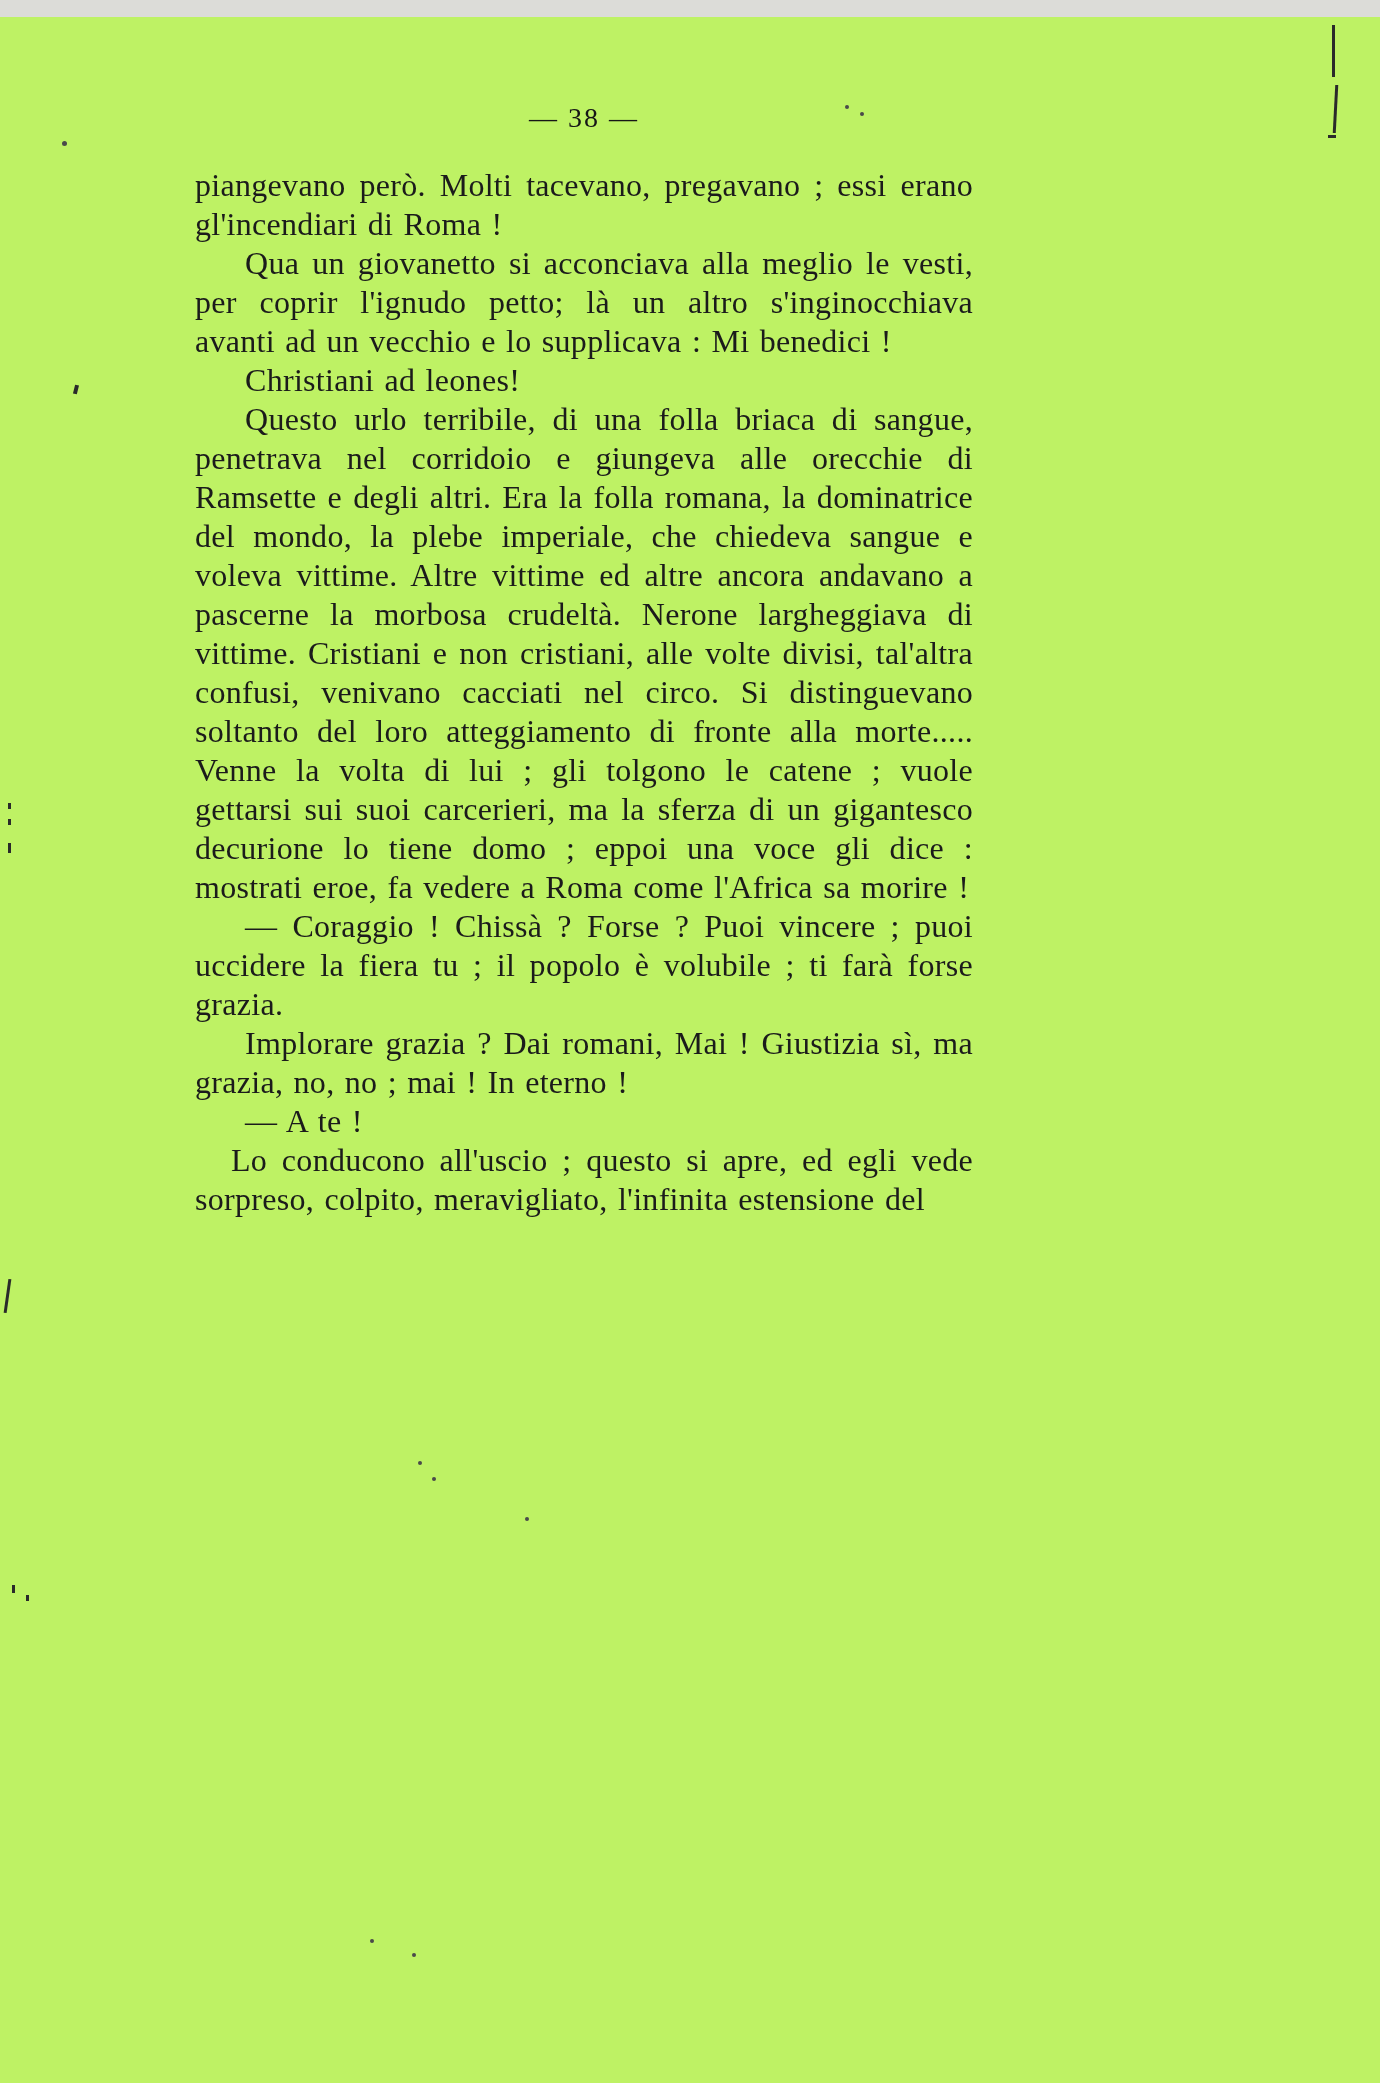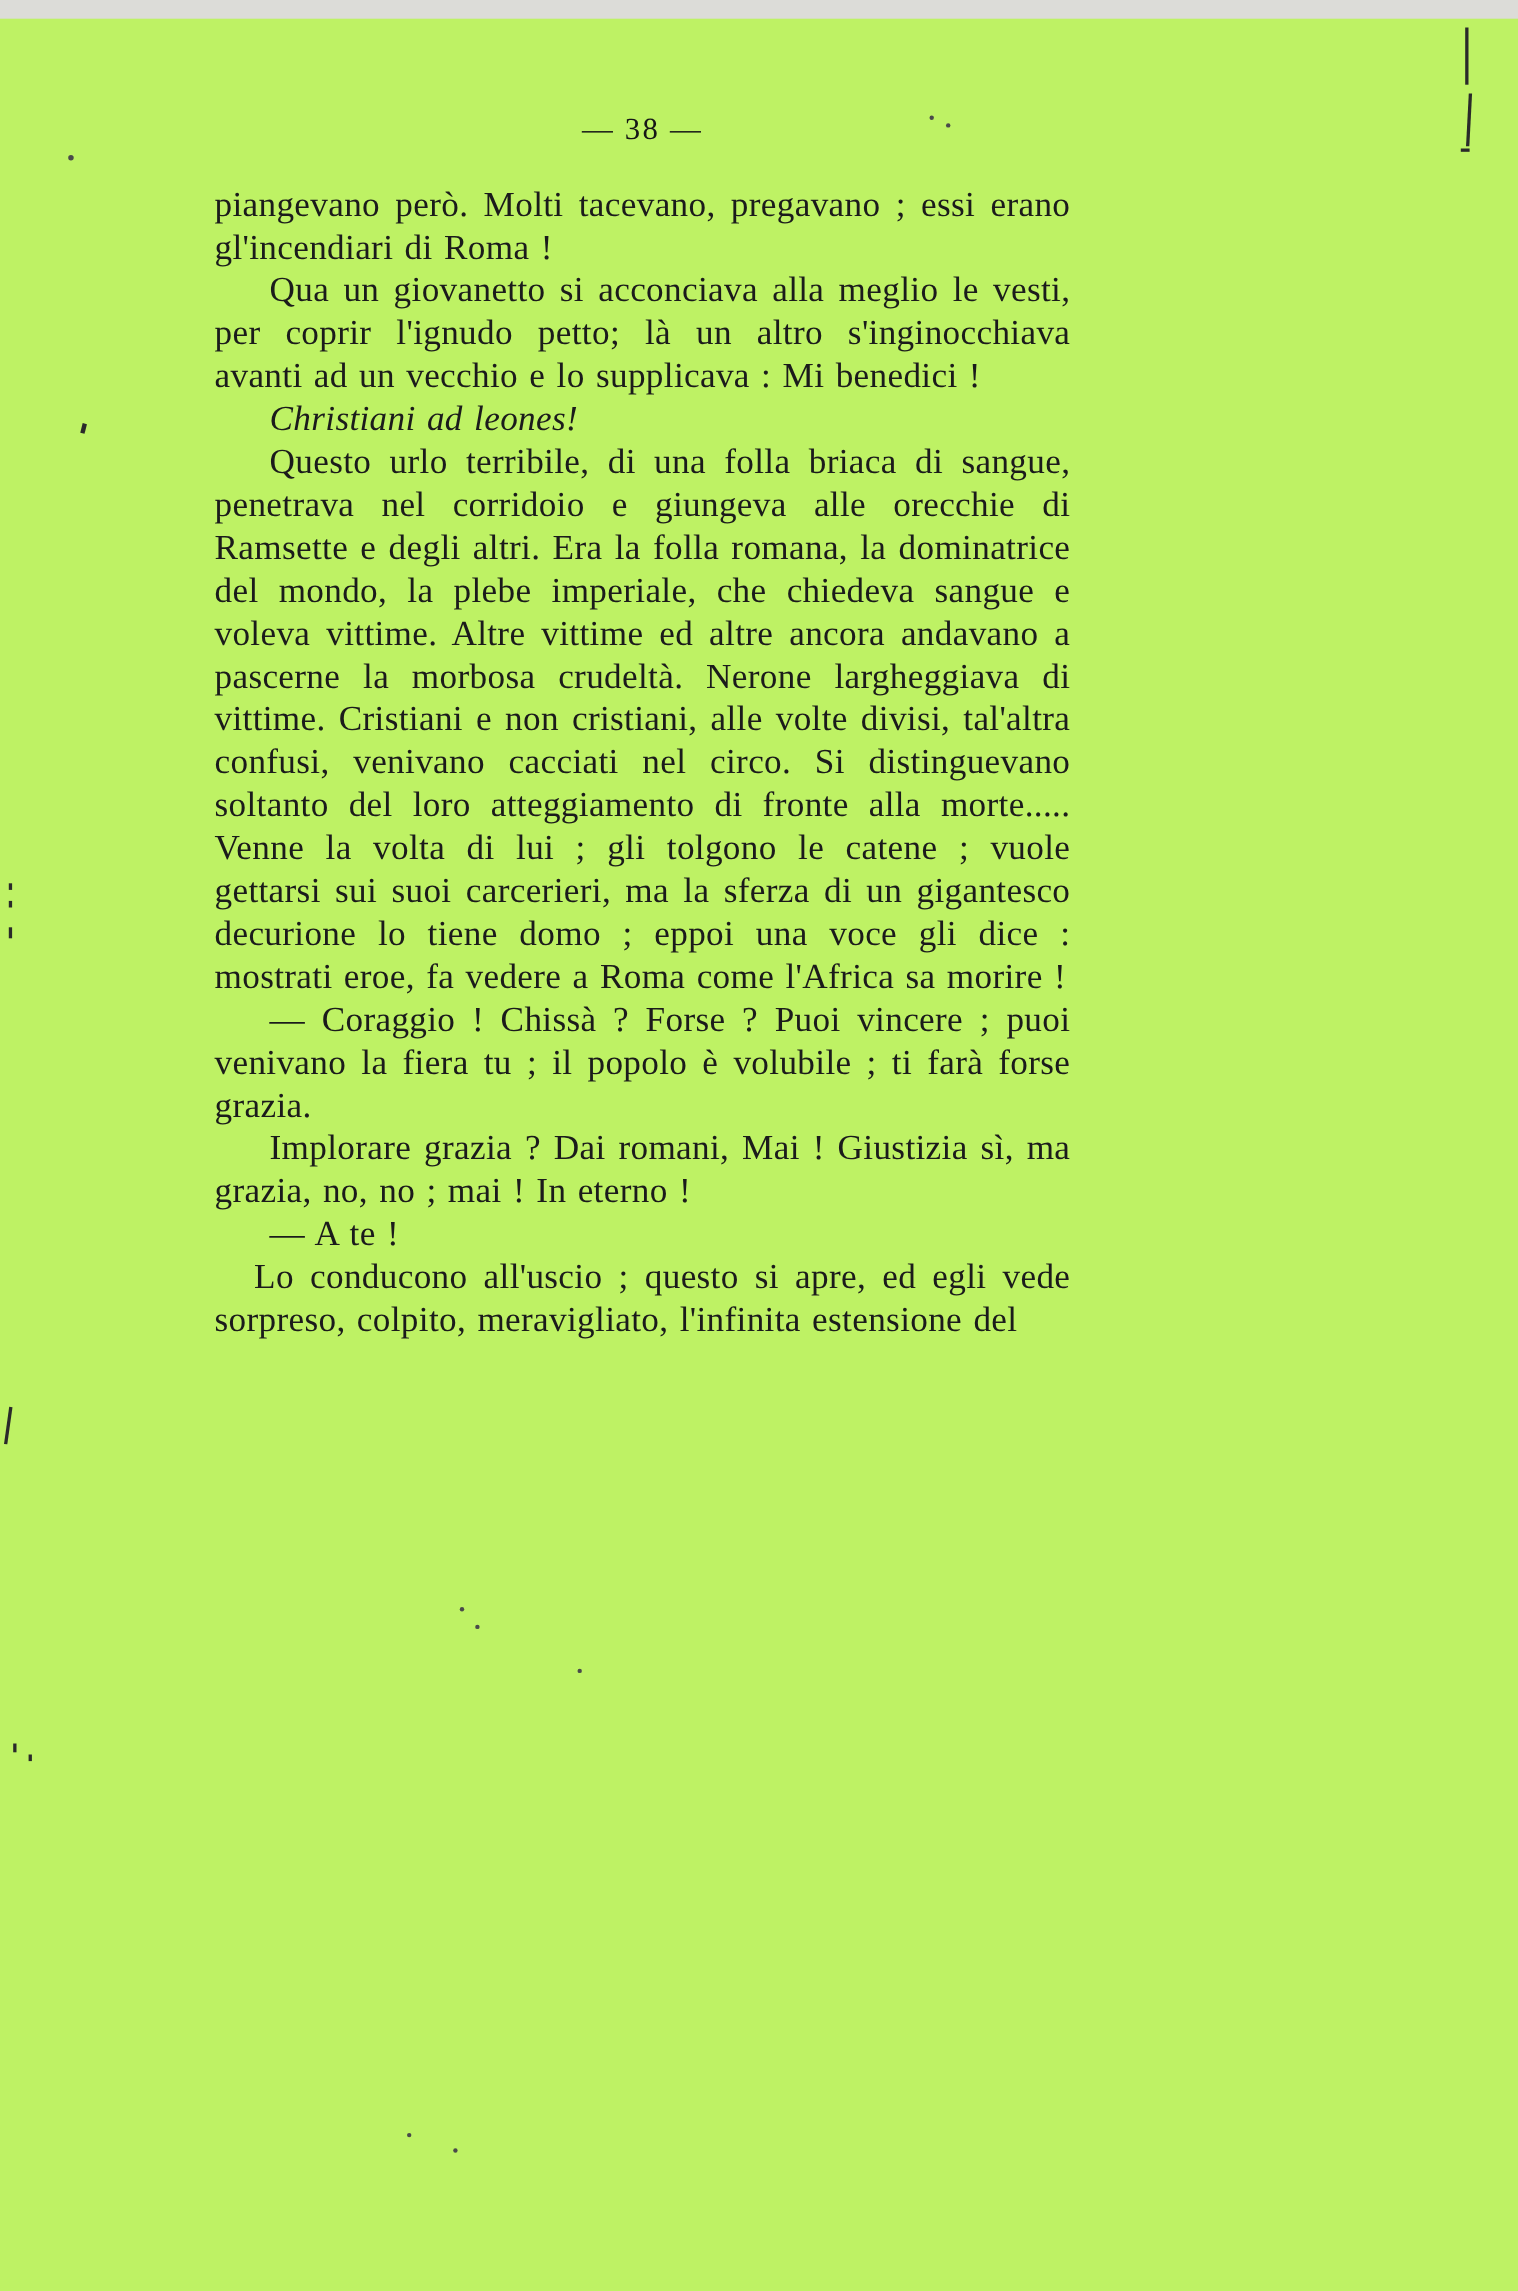--- a/index.html
+++ b/index.html
@@ -33,21 +33,21 @@
   .page-body p.para {
     margin: 0;
     font-size: 32px;
     line-height: 39px;
     text-align: justify;
     letter-spacing: 0.3px;
     word-spacing: 2px;
   }
   .page-body p.para.continuation { text-indent: 0; }
   .page-body p.para.indent { text-indent: 50px; }
-  .page-body p.para.indent-italic { text-indent: 50px; font-style: italic; }
+  .page-body p.para.indent-italic { text-indent: 50px; }
   .page-body p.para.indent-small { text-indent: 36px; }
 
   
   .artifact { position: absolute; background: #2a2a2a; }
   .artifact.dot { border-radius: 50%; background: #4a4a4a; }
   .a-line1 { left: 1332px; top: 8px; width: 3px; height: 52px; }
   .a-line2 { left: 1334px; top: 68px; width: 3px; height: 48px; transform: rotate(3deg); }
   .a-dash-tr { left: 1328px; top: 118px; width: 8px; height: 3px; }
   .a-dot1 { left: 62px; top: 124px; width: 5px; height: 5px; }
   .a-dot2 { left: 845px; top: 88px; width: 4px; height: 4px; }
@@ -73,21 +73,21 @@
 
   <div class="text-column">
     <p class="page-number">— 38 —</p>
 
     <div class="page-body">
 
     <p class="para continuation">piangevano però. Molti tacevano, pregavano ; essi erano gl'incendiari di Roma !</p>
         <p class="para indent">Qua un giovanetto si acconciava alla meglio le vesti, per coprir l'ignudo petto; là un altro s'inginocchiava avanti ad un vecchio e lo supplicava : Mi benedici !</p>
         <p class="para indent-italic">Christiani ad leones!</p>
         <p class="para indent">Questo urlo terribile, di una folla briaca di sangue, penetrava nel corridoio e giungeva alle orecchie di Ramsette e degli altri. Era la folla romana, la dominatrice del mondo, la plebe imperiale, che chiedeva sangue e voleva vittime. Altre vittime ed altre ancora andavano a pascerne la morbosa crudeltà. Nerone largheggiava di vittime. Cristiani e non cristiani, alle volte divisi, tal'altra confusi, venivano cacciati nel circo. Si distinguevano soltanto del loro atteggiamento di fronte alla morte..... Venne la volta di lui ; gli tolgono le catene ; vuole gettarsi sui suoi carcerieri, ma la sferza di un gigantesco decurione lo tiene domo ; eppoi una voce gli dice : mostrati eroe, fa vedere a Roma come l'Africa sa morire !</p>
-        <p class="para indent">— Coraggio ! Chissà ? Forse ? Puoi vincere ; puoi venivano la fiera tu ; il popolo è volubile ; ti farà forse grazia.</p>
+        <p class="para indent">— Coraggio ! Chissà ? Forse ? Puoi vincere ; puoi uccidere la fiera tu ; il popolo è volubile ; ti farà forse grazia.</p>
         <p class="para indent">Implorare grazia ? Dai romani, Mai ! Giustizia sì, ma grazia, no, no ; mai ! In eterno !</p>
         <p class="para indent">— A te !</p>
         <p class="para indent-small">Lo conducono all'uscio ; questo si apre, ed egli vede sorpreso, colpito, meravigliato, l'infinita estensione del</p>
       </div>
   </div>
 
   <div class="artifact a-line1"></div>
   <div class="artifact a-line2"></div>
   <div class="artifact a-dash-tr"></div>
   <div class="artifact dot a-dot1"></div>

